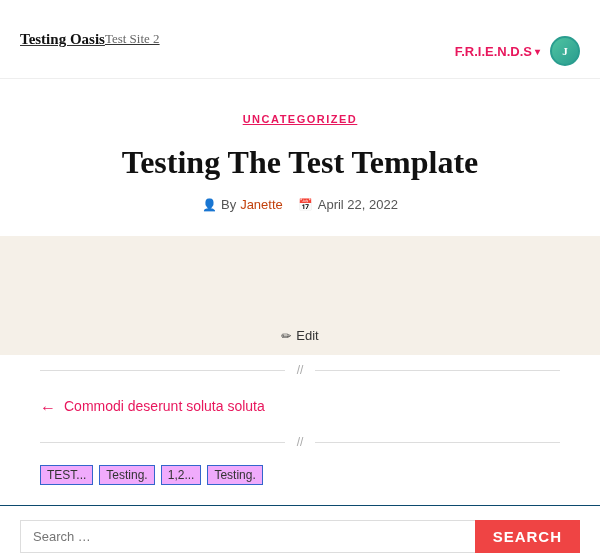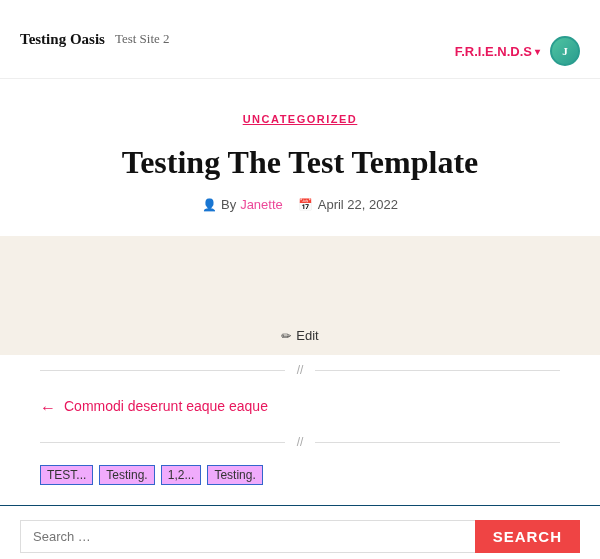--- a/index.html
+++ b/index.html
@@ -19,21 +19,21 @@
       align-items: center;
       justify-content: space-between;
       padding: 12px 20px;
       border-bottom: 1px solid #eee;
       background: #fff;
     }
 
     .site-title-group {
       display: flex;
       align-items: center;
-      gap: 10px;
+      text-decoration: underline;
     }
 
     .site-title {
       font-family: Georgia, serif;
       font-weight: bold;
       font-size: 15px;
       color: #111;
     }
 
     .site-subtitle {
@@ -294,21 +294,21 @@
   <div class="post-category">
     <span class="category-label">UNCATEGORIZED</span>
   </div>
 
   <h1 class="post-title">Testing The Test Template</h1>
 
   <div class="post-meta">
     <div class="post-meta-author">
       <span class="meta-icon">👤</span>
       <span>By</span>
-      <a style="color:#ec4899; text-decoration:none;">Janette</a>
+      <a style="color:#c2410c; text-decoration:none;">Janette</a>
     </div>
     <div class="post-meta-date">
       <span class="meta-icon">📅</span>
       <span>April 22, 2022</span>
     </div>
   </div>
 </main>
 
 <div class="post-content-area">
 </div>
@@ -322,21 +322,21 @@
 
 <div class="divider-section">
 
   <div class="divider-line">
     <span class="divider-text">//</span>
   </div>
 
   <div class="post-nav">
     <a class="post-nav-prev">
       <span class="nav-arrow">←</span>
-      <span>Commodi deserunt eaque eaque</span>
+      <span>Commodi deserunt soluta soluta</span>
     </a>
   </div>
 
   <div class="divider-line">
     <span class="divider-text">//</span>
   </div>
 
   <div class="tags-area">
     <div class="tag-items">
       <span class="tag-item">TEST...</span>

